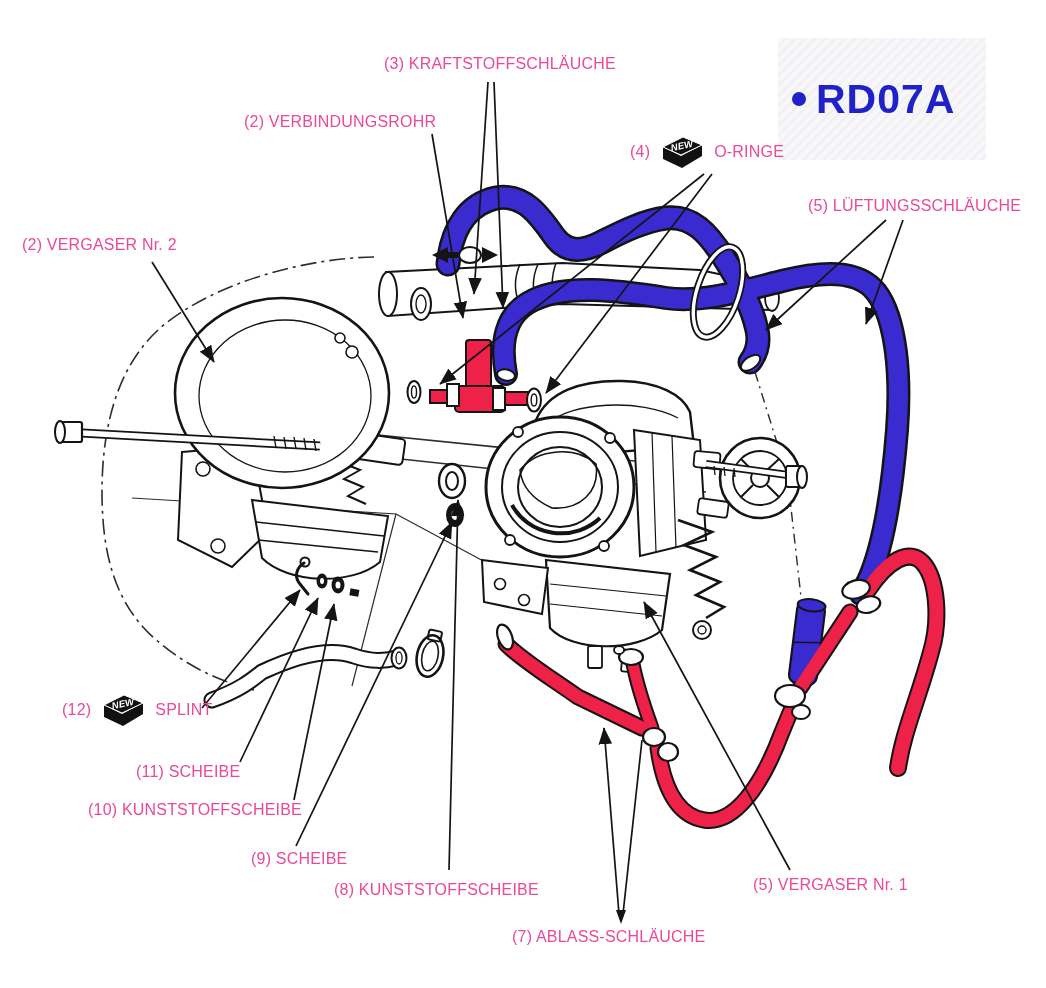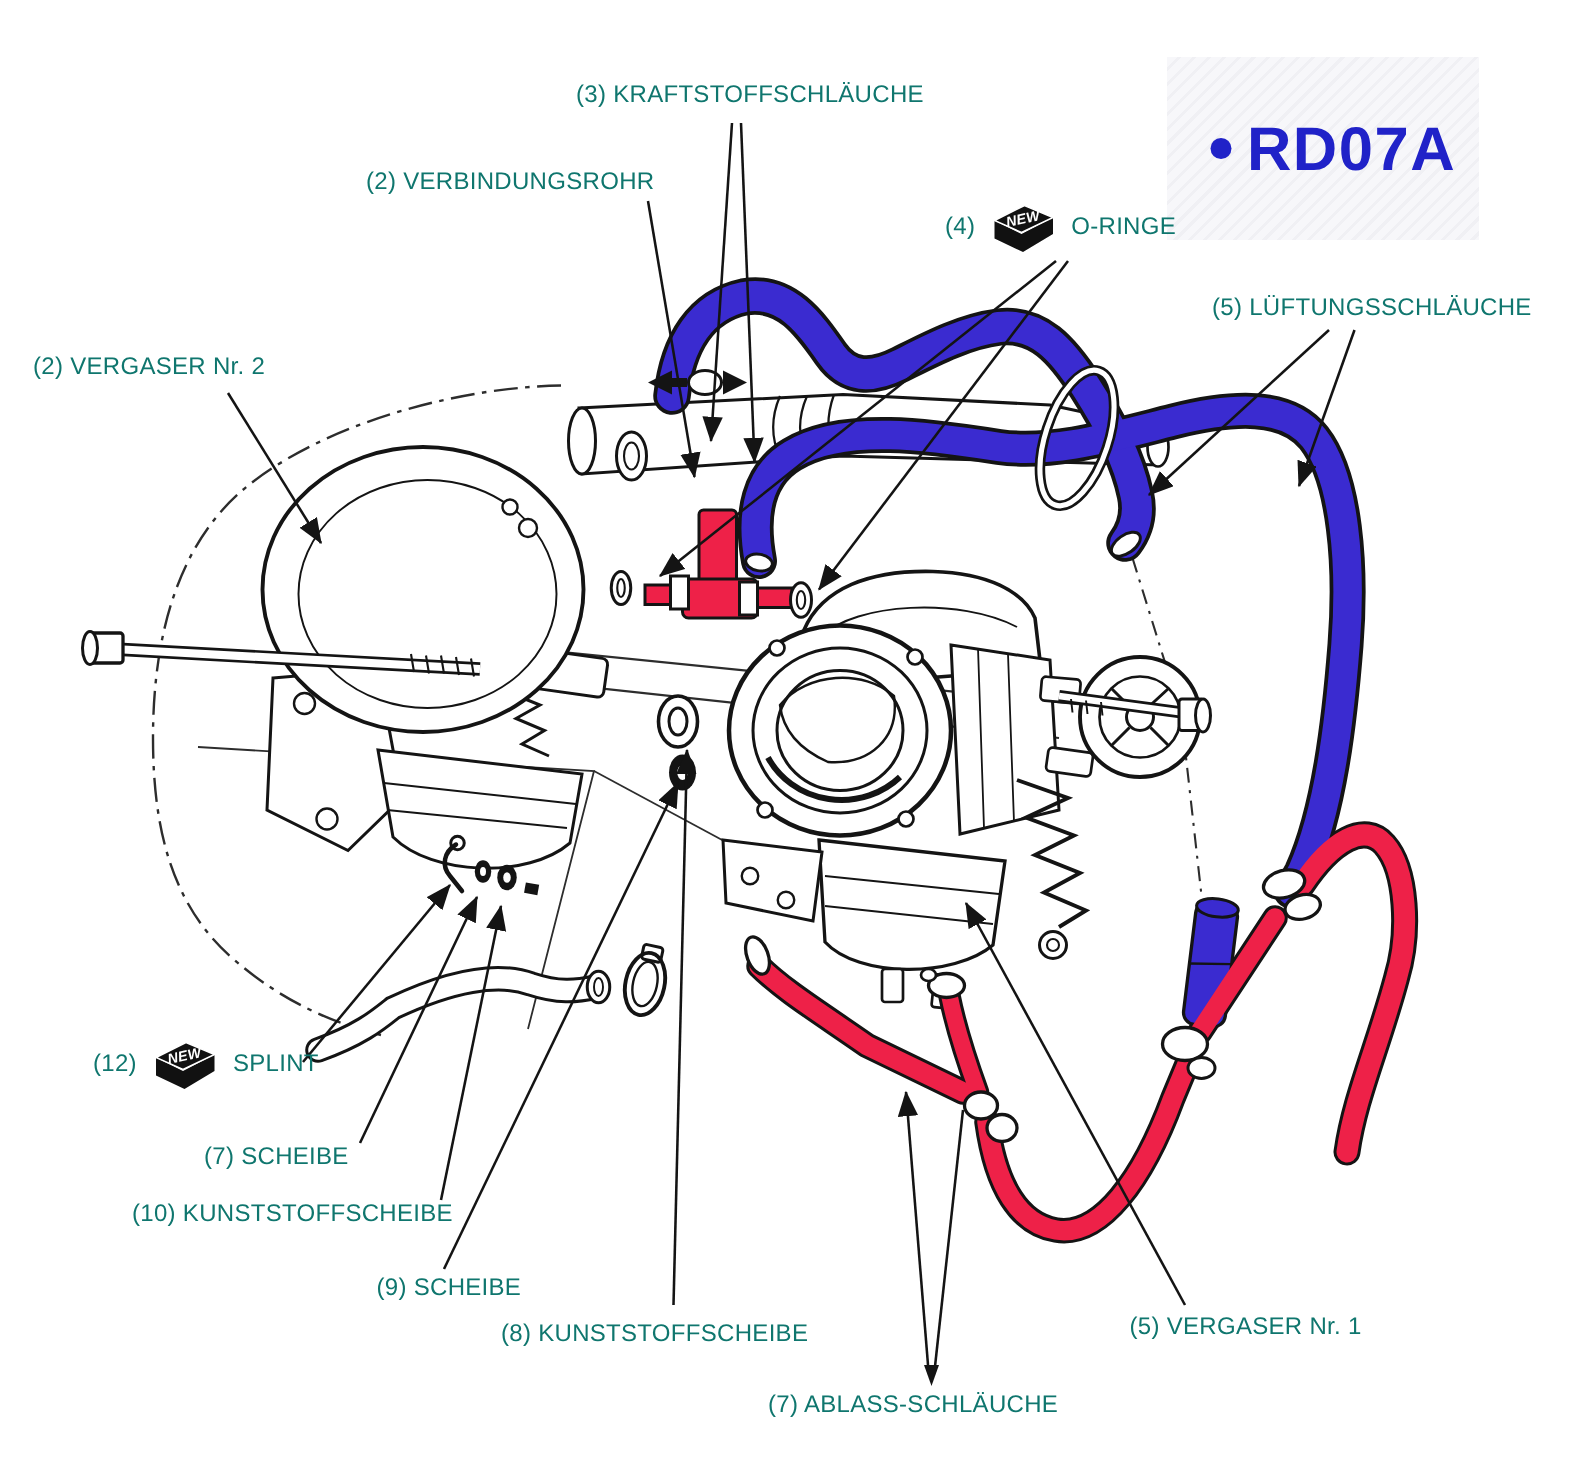--- a/index.html
+++ b/index.html
@@ -2,28 +2,28 @@
 <html><head>
 <meta charset="utf-8">
 <style>
   html,body{margin:0;padding:0;background:#fff;}
   #stage{
     position:relative;width:1046px;height:988px;background:#ffffff;
     font-family:"Liberation Sans", sans-serif;overflow:hidden;
   }
   #art{position:absolute;left:0;top:0;}
   .plabel{
-    position:absolute;font-size:16px;color:#0f766e;letter-spacing:.2px;
+    position:absolute;font-size:16px;color:#ec4899;letter-spacing:.2px;
     white-space:nowrap;font-weight:normal;
   }
   .plabel.row{display:flex;align-items:center;gap:9px;}
   .legend{
     position:absolute;left:778px;top:38px;width:208px;height:122px;
     background:repeating-linear-gradient(135deg,#f7f7fa 0 5px,#f0f0f4 5px 7px);
-    display:flex;flex-direction:row;justify-content:center;gap:8px;
+    display:flex;flex-direction:column;justify-content:center;gap:8px;
     padding-left:14px;box-sizing:border-box;
   }
   .legend-item{display:flex;align-items:center;gap:10px;}
   .legend-item .dot{width:14px;height:14px;border-radius:50%;}
   .legend-item .ltext{font-size:41px;font-weight:bold;letter-spacing:1px;line-height:1;}
   .newstamp{flex:0 0 auto;}
 </style>
 </head>
 <body>
 
@@ -284,21 +284,21 @@
     </svg>
     <span>O-RINGE</span>
   </div>
 
   <div class="plabel" style="left:808px;top:197px">(5) LÜFTUNGSSCHLÄUCHE</div>
   <div class="plabel" style="left:753px;top:876px">(5) VERGASER Nr. 1</div>
   <div class="plabel" style="left:512px;top:928px">(7) ABLASS-SCHLÄUCHE</div>
   <div class="plabel" style="left:334px;top:881px">(8) KUNSTSTOFFSCHEIBE</div>
   <div class="plabel" style="left:251px;top:850px">(9) SCHEIBE</div>
   <div class="plabel" style="left:88px;top:801px">(10) KUNSTSTOFFSCHEIBE</div>
-  <div class="plabel" style="left:136px;top:763px">(7) SCHEIBE</div>
+  <div class="plabel" style="left:136px;top:763px">(11) SCHEIBE</div>
 
   <div class="plabel row" style="left:62px;top:692px">
     <span>(12)</span>
     <svg class="newstamp" width="46" height="36" viewBox="0 0 46 36">
       <polygon points="4,13 4,25 23,34 43,22 43,11 22,22" fill="#111"></polygon>
       <polygon points="4,13 24,3 43,11 22,21" fill="#111" stroke="#fff" stroke-width="1"></polygon>
       <text x="23" y="15" text-anchor="middle" transform="rotate(-12 23 12)" fill="#fff" font-size="9.5" font-style="italic" font-weight="bold">NEW</text>
     </svg>
     <span>SPLINT</span>
   </div>

